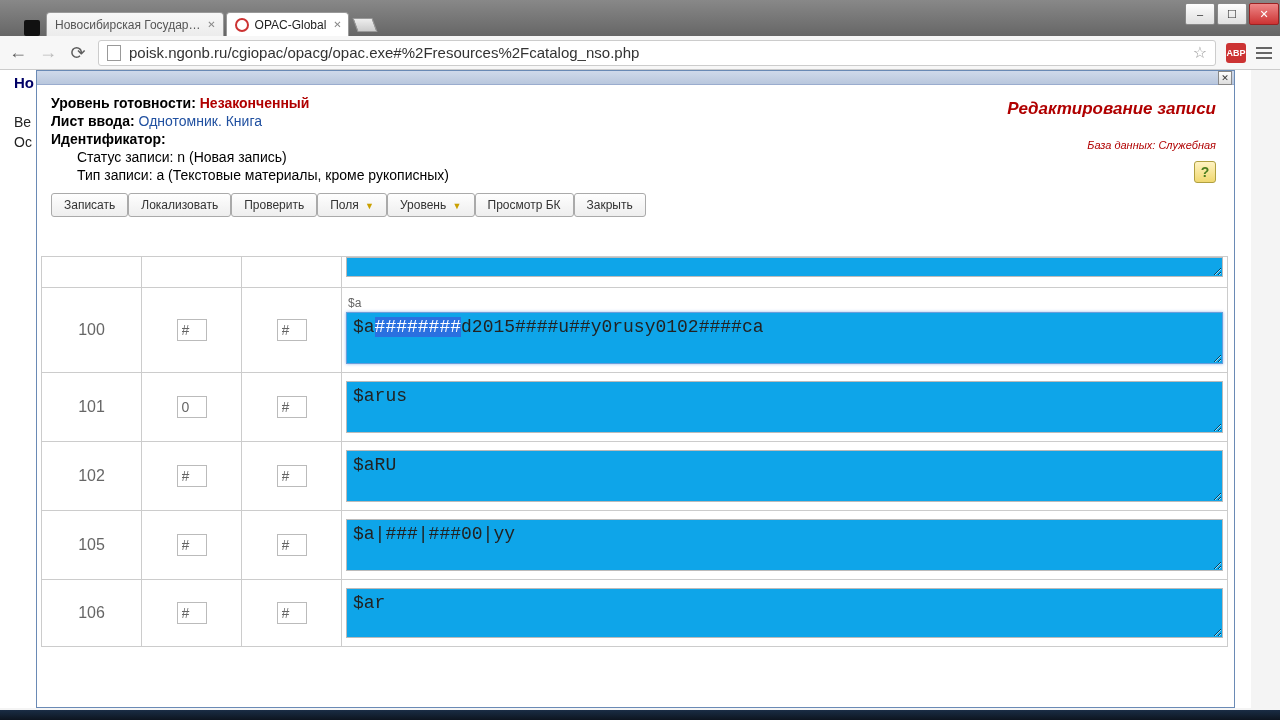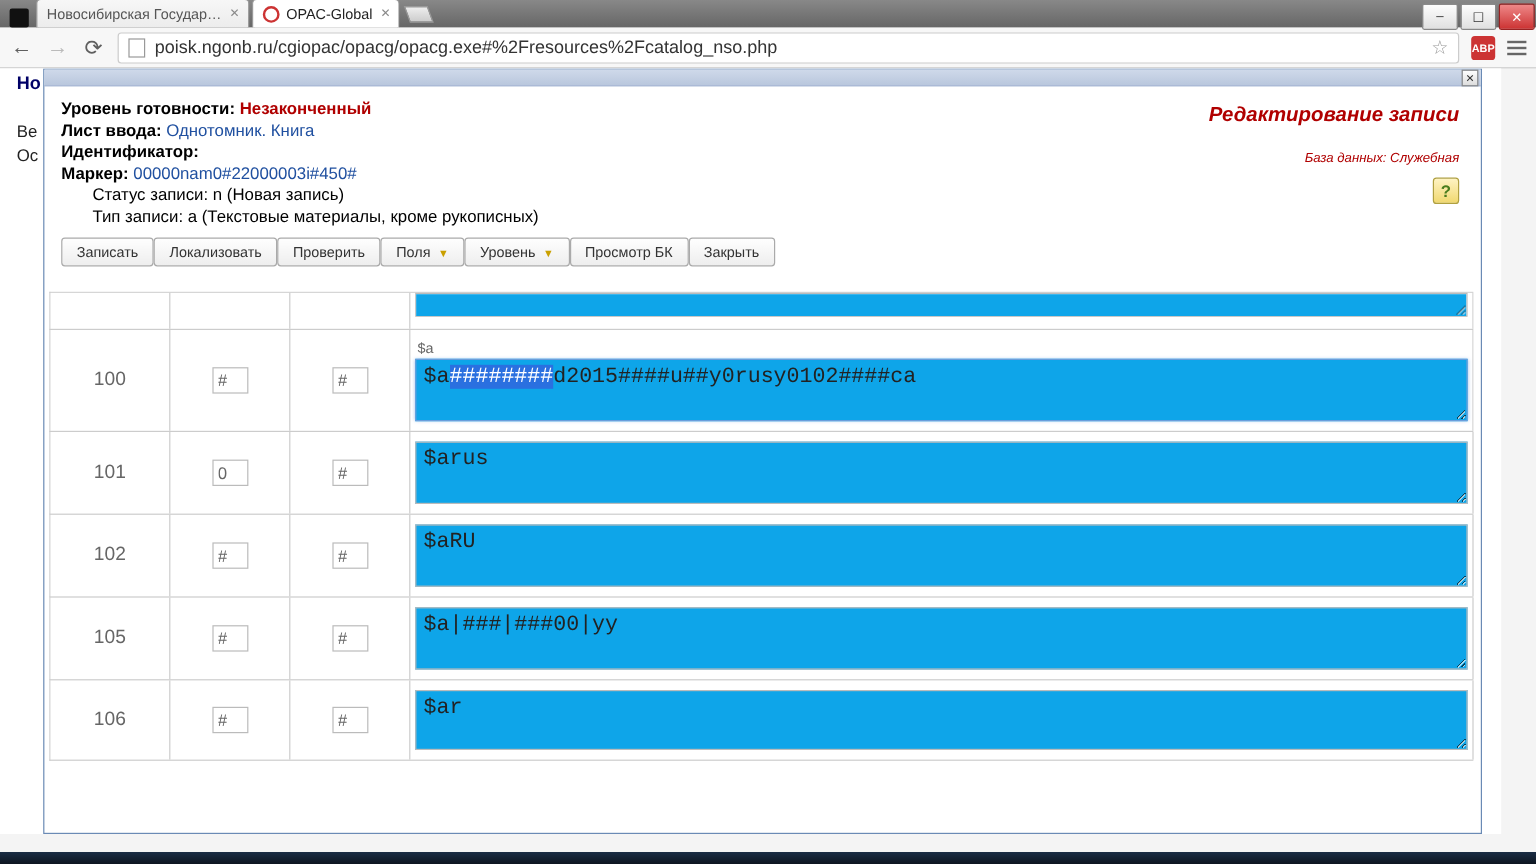--- a/index.html
+++ b/index.html
@@ -4,21 +4,21 @@
 <style>
 * { box-sizing: border-box; margin: 0; padding: 0; }
 body { font-family: Arial, sans-serif; font-size: 13px; background: #fff; overflow: hidden; }
 
 
 .browser-chrome { width: 1280px; height: 720px; position: relative; background: #f4f4f4; }
 .window-controls { position: absolute; top: 0; right: 0; height: 28px; display: flex; z-index: 100; }
 .win-btn { width: 30px; height: 22px; display: flex; align-items: center; justify-content: center; margin: 3px 1px; font-size: 11px; color: #333; background: linear-gradient(#fdfdfd,#e0e0e0); border: 1px solid #888; border-radius: 2px; }
 .win-btn.close { background: linear-gradient(#e88, #c33); color: #fff; border-color: #922; }
 
-.tabbar { height: 23px; background: linear-gradient(#888, #666); display: flex; align-items: flex-end; padding-left: 8px; padding-top: 6px; }
+.tabbar { height: 36px; background: linear-gradient(#888, #666); display: flex; align-items: flex-end; padding-left: 24px; padding-top: 6px; }
 .favicon-black { width: 16px; height: 16px; background: #111; margin-right: 6px; border-radius: 2px; }
 .tab { height: 24px; background: linear-gradient(#f7f7f7, #ececec); border: 1px solid #999; border-bottom: none; border-radius: 4px 4px 0 0; padding: 3px 22px 3px 8px; margin-right: 2px; font-size: 12px; color: #555; display: flex; align-items: center; position: relative; max-width: 180px; }
 .tab.active { background: #fff; color: #222; }
 .tab-close { position: absolute; right: 4px; top: 4px; font-size: 10px; color: #888; width: 14px; height: 14px; display:flex; align-items:center; justify-content:center; }
 .favicon-o { width: 14px; height: 14px; border-radius: 50%; border: 2px solid #c33; margin-right: 6px; }
 .new-tab { width: 20px; height: 14px; background: linear-gradient(#eee,#ccc); border:1px solid #999; transform: skewX(20deg); margin-left:4px; margin-bottom:4px; }
 
 .addrbar { height: 34px; background: #f7f7f7; border-bottom: 1px solid #ccc; display: flex; align-items: center; padding: 0 8px; gap: 10px; }
 .nav-icon { width: 20px; height: 20px; display: flex; align-items: center; justify-content: center; font-size: 18px; color: #5f5f5f; }
 .url-box { flex: 1; height: 26px; border: 1px solid #ccc; border-radius: 3px; background: #fff; display: flex; align-items: center; padding: 0 8px; font-size: 15px; color: #333; }
@@ -107,21 +107,21 @@
     <div class="win-btn">☐</div>
     <div class="win-btn close">✕</div>
   </div>
 
   <div class="addrbar">
     <div class="nav-icon">←</div>
     <div class="nav-icon" style="color:#bbb;">→</div>
     <div class="nav-icon">⟳</div>
     <div class="url-box">
       <span class="doc-icon"></span>
-      <span>poisk.ngonb.ru/cgiopac/opacg/opacg.exe#%2Fresources%2Fcatalog_nso.php</span>
+      <span>poisk.ngonb.ru/cgiopac/opacg/opac.exe#%2Fresources%2Fcatalog_nso.php</span>
       <span class="star-icon">☆</span>
     </div>
     <div class="abp">ABP</div>
     <div class="menu-icon">
         <span></span>
         <span></span>
         <span></span>
       </div>
   </div>
 
@@ -144,24 +144,20 @@
         <div class="hdr-line">
           <span class="lbl">Уровень готовности:</span>
           <span class="red">Незаконченный</span>
         </div>
         <div class="hdr-line">
           <span class="lbl">Лист ввода:</span>
           <span class="blue">Однотомник. Книга</span>
         </div>
         <div class="hdr-line">
           <span class="lbl">Идентификатор:</span>
-        </div>
-        <div class="hdr-line">
-          <span class="lbl">Маркер:</span>
-          <span class="blue">00000nam0#22000003i#450#</span>
         </div>
         <div class="subline">
           <span>Статус записи:</span>
           <span class="link">n (Новая запись)</span>
         </div>
         <div class="subline">
           <span>Тип записи:</span>
           <span class="link">a (Текстовые материалы, кроме рукописных)</span>
         </div>
 

